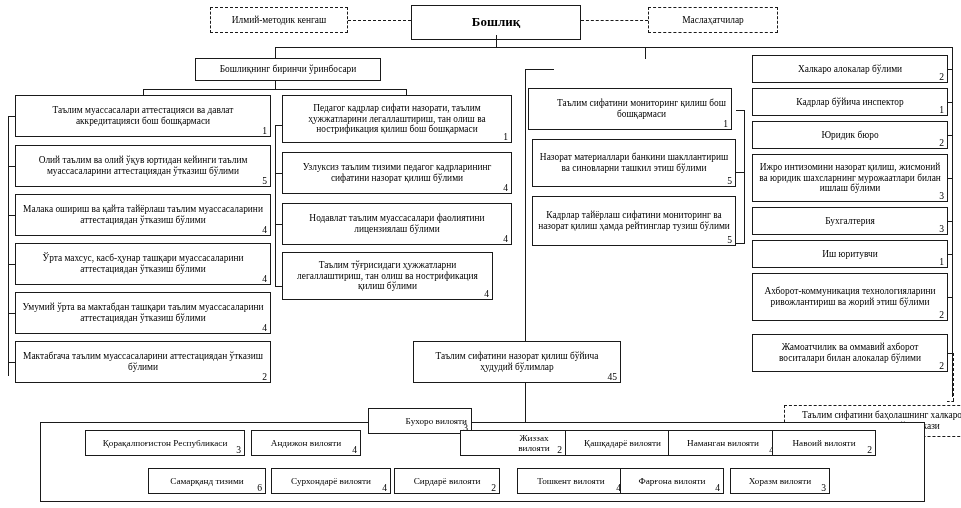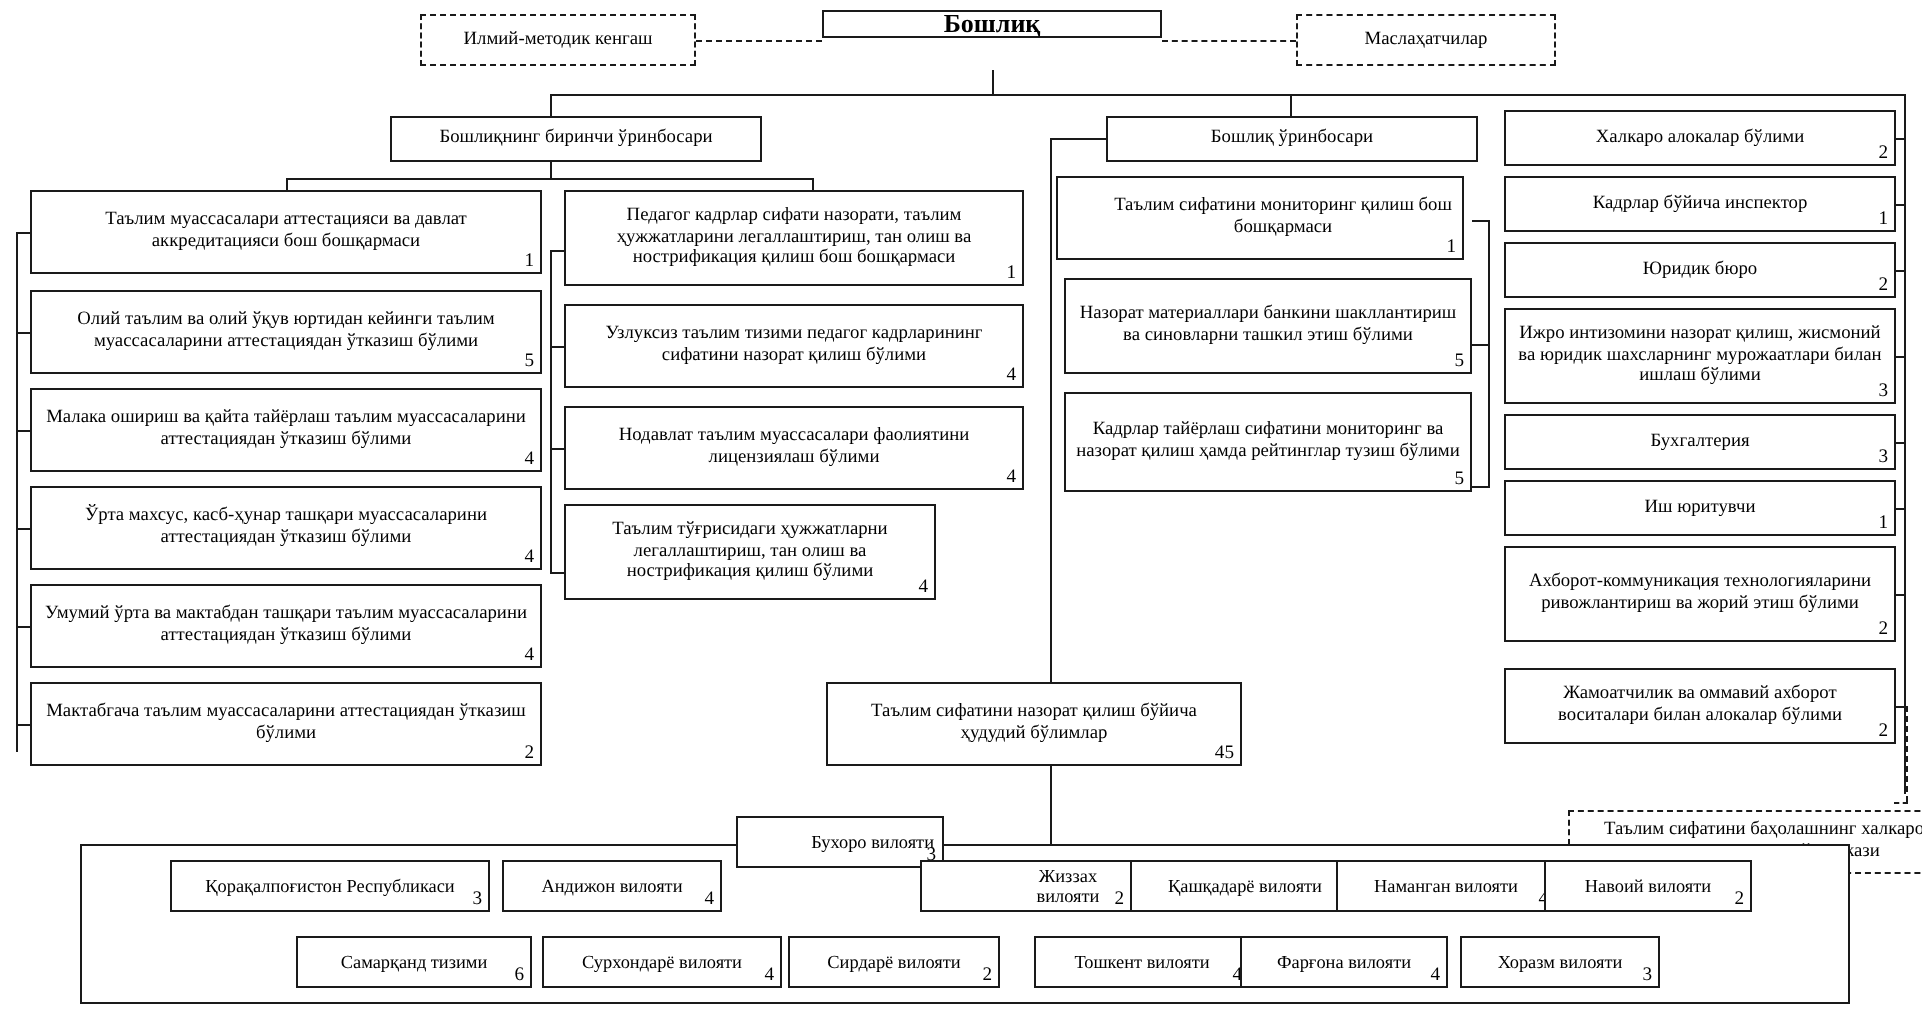--- a/index.html
+++ b/index.html
@@ -77,43 +77,40 @@
 </style>
 </head>
 <body>
 
 <div id="canvas">
 
   <div class="box dashed" style="left:210px;top:7px;width:138px;height:26px;">
     <span class="txt">Илмий-методик кенгаш</span>
   </div>
 
-  <div class="box root" style="left:411px;top:5px;width:170px;height:14px;">
+  <div class="box root" style="left:411px;top:5px;width:170px;height:35px;">
     <span class="txt">Бошлиқ</span>
   </div>
 
   <div class="box dashed" style="left:648px;top:7px;width:130px;height:26px;">
     <span class="txt">Маслаҳатчилар</span>
   </div>
 
   <div class="dln" style="left:348px;top:20px;width:63px;"></div>
   <div class="dln" style="left:581px;top:20px;width:67px;"></div>
 
   <div class="ln vl" style="left:496px;top:35px;height:13px;"></div>
   <div class="ln hl" style="left:275px;top:47px;width:370px;"></div>
   <div class="ln vl" style="left:275px;top:47px;height:12px;"></div>
   <div class="ln vl" style="left:645px;top:47px;height:12px;"></div>
 
   <div class="box" style="left:195px;top:58px;width:186px;height:23px;">
     <span class="txt">Бошлиқнинг биринчи ўринбосари</span>
   </div>
 
-  <div class="box" style="left:553px;top:58px;width:186px;height:23px;">
-    <span class="txt">Бошлиқ ўринбосари</span>
-  </div>
 
   <div class="ln vl" style="left:275px;top:81px;width:1.2px;height:9px;"></div>
   <div class="ln hl" style="left:143px;top:89px;width:264px;"></div>
   <div class="ln vl" style="left:143px;top:89px;height:7px;"></div>
   <div class="ln vl" style="left:406px;top:89px;height:7px;"></div>
 
   <div class="ln vl" style="left:8px;top:116px;height:260px;"></div>
 
   <div class="box" style="left:15px;top:95px;width:256px;height:42px;">
     <span class="txt">Таълим муассасалари аттестацияси ва давлат аккредитацияси бош бошқармаси</span>
@@ -164,21 +161,21 @@
     <span class="count">4</span>
   </div>
   <div class="ln hl" style="left:275px;top:173px;width:8px;"></div>
 
   <div class="box" style="left:282px;top:203px;width:230px;height:42px;">
     <span class="txt">Нодавлат таълим муассасалари фаолиятини лицензиялаш бўлими</span>
     <span class="count">4</span>
   </div>
   <div class="ln hl" style="left:275px;top:224px;width:8px;"></div>
 
-  <div class="box" style="left:282px;top:252px;width:186px;height:48px;">
+  <div class="box" style="left:282px;top:252px;width:211px;height:48px;">
     <span class="txt">Таълим тўғрисидаги ҳужжатларни легаллаштириш, тан олиш ва нострификация қилиш бўлими</span>
     <span class="count">4</span>
   </div>
   <div class="ln hl" style="left:275px;top:286px;width:8px;"></div>
 
   <div class="ln vl" style="left:525px;top:69px;height:336px;"></div>
   <div class="ln hl" style="left:525px;top:69px;width:29px;"></div>
 
   <div class="box" style="left:528px;top:88px;width:204px;height:42px;padding-left:28px;">
     <span class="txt">Таълим сифатини мониторинг қилиш бош бошқармаси</span>

